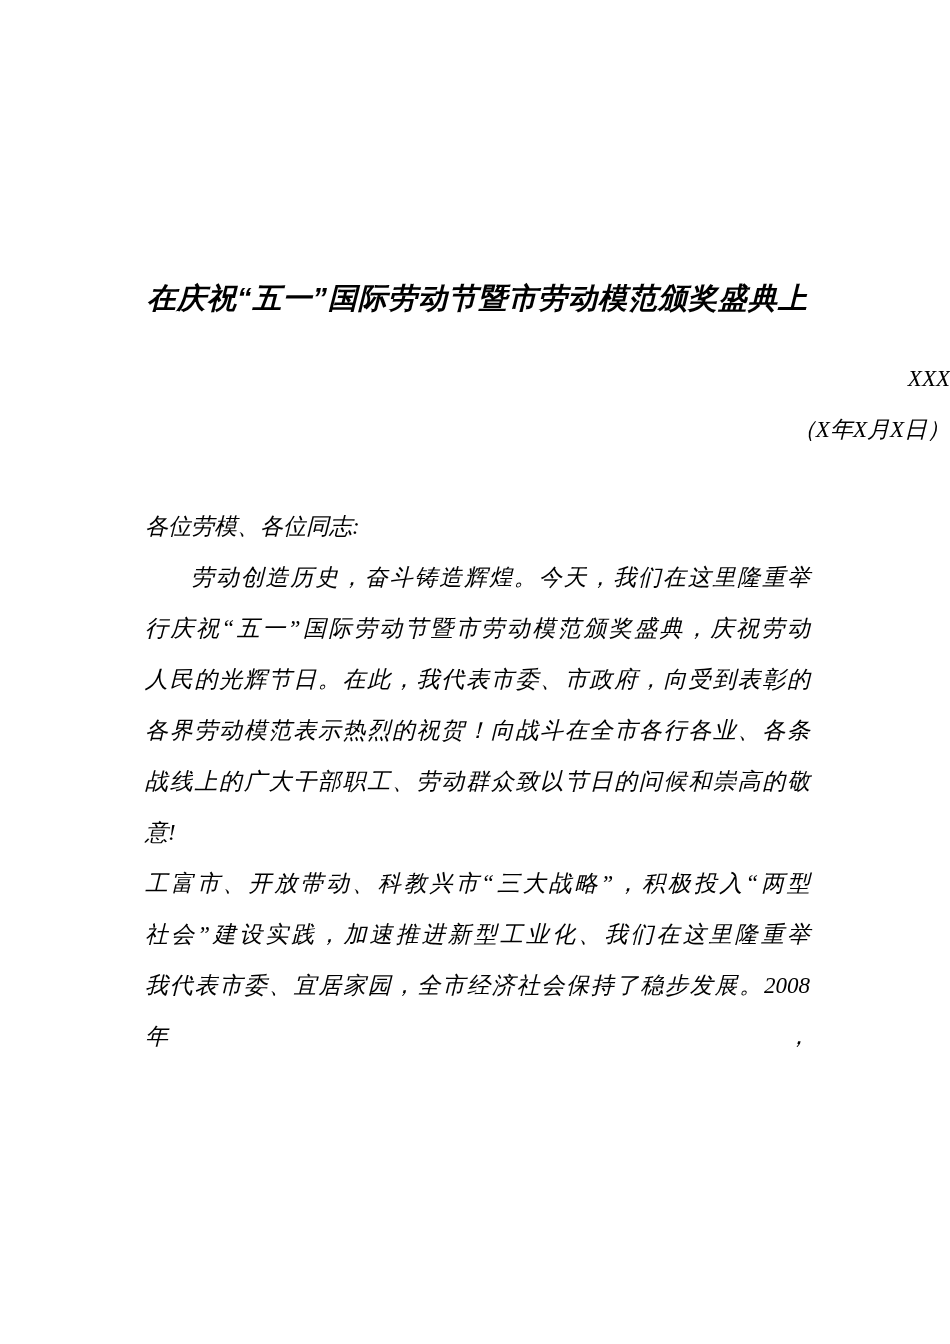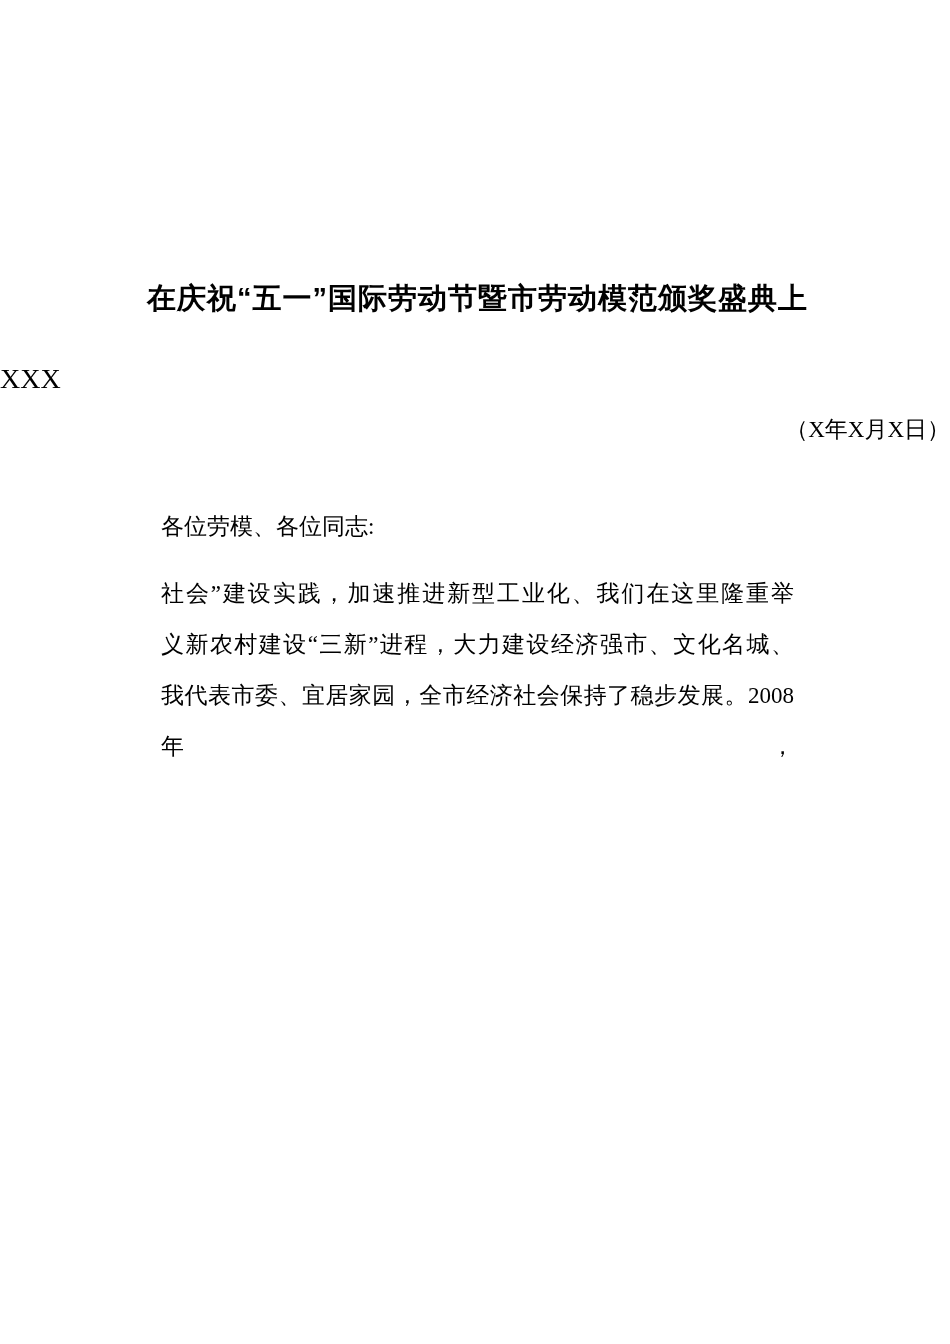--- a/index.html
+++ b/index.html
@@ -8,49 +8,50 @@
     background: #ffffff;
   }
   .page {
     position: relative;
     width: 950px;
     height: 1344px;
     background: #ffffff;
     color: #000000;
     overflow: hidden;
     font-family: "Liberation Serif", serif;
+    font-style: italic;
   }
   .doc-title {
     margin: 272px 140px 0 145px;
     text-align: center;
     font-family: "Liberation Sans", sans-serif;
     font-weight: bold;
     font-size: 29px;
     line-height: 53px;
     letter-spacing: 1px;
   }
   .byline {
     margin-top: 28px;
-    text-align: left;
-    font-size: 28px;
+    text-align: right;
+    font-size: 23px;
     line-height: 51px;
   }
   .dateline {
     text-align: right;
     font-size: 23px;
     line-height: 51px;
   }
   .doc-body {
     margin: 46px 140px 0 145px;
     font-size: 23px;
     line-height: 51px;
     text-align: justify;
   }
   .para {
-    margin: 16px;
+    margin: 0;
     padding: 0;
   }
   .line {
     text-align: justify;
     text-align-last: justify;
   }
   .line.align-left {
     text-align-last: left;
   }
   .line.indent {
@@ -69,22 +70,30 @@
   <div class="byline">XXX</div>
 
   <div class="dateline">（X年X月X日）</div>
 
   <div class="doc-body">
 
     <div class="para">
       <div class="line align-left">各位劳模、各位同志:</div>
     </div>
 
+    <div class="para">
+      <div class="line indent">劳动创造历史，奋斗铸造辉煌。今天，我们在这里隆重举</div>
+      <div class="line">行庆祝“五一”国际劳动节暨市劳动模范颁奖盛典，庆祝劳动</div>
+      <div class="line">人民的光辉节日。在此，我代表市委、市政府，向受到表彰的</div>
+      <div class="line">各界劳动模范表示热烈的祝贺！向战斗在全市各行各业、各条</div>
+      <div class="line">战线上的广大干部职工、劳动群众致以节日的问候和崇高的敬</div>
+      <div class="line align-left">意!</div>
+    </div>
 
     <div class="para">
+      <div class="line">工富市、开放带动、科教兴市“三大战略”，积极投入“两型</div>
       <div class="line">社会”建设实践，加速推进新型工业化、我们在这里隆重举</div>
-      <div class="line">义新农村建设“三新”进程，大力建设经济强市、文化名城、</div>
       <div class="line">我代表市委、宜居家园，全市经济社会保持了稳步发展。2008年，</div>
     </div>
 
   </div>
 
 </div>
 
 </body></html>

